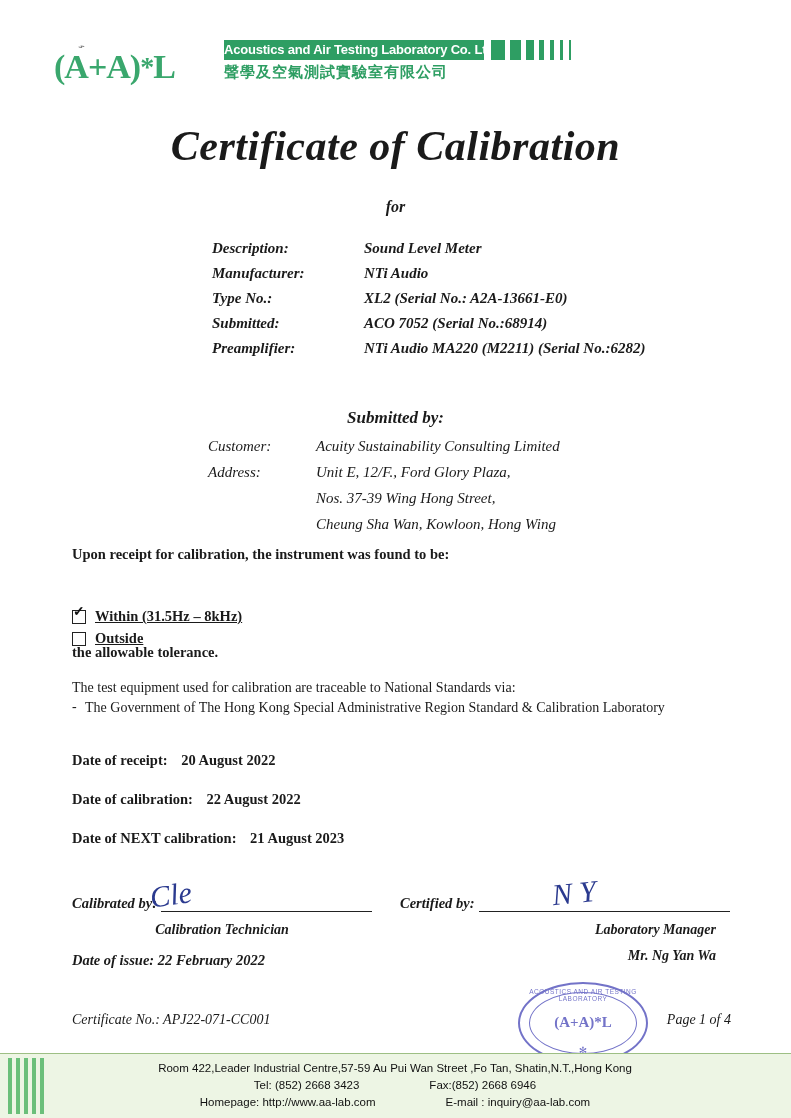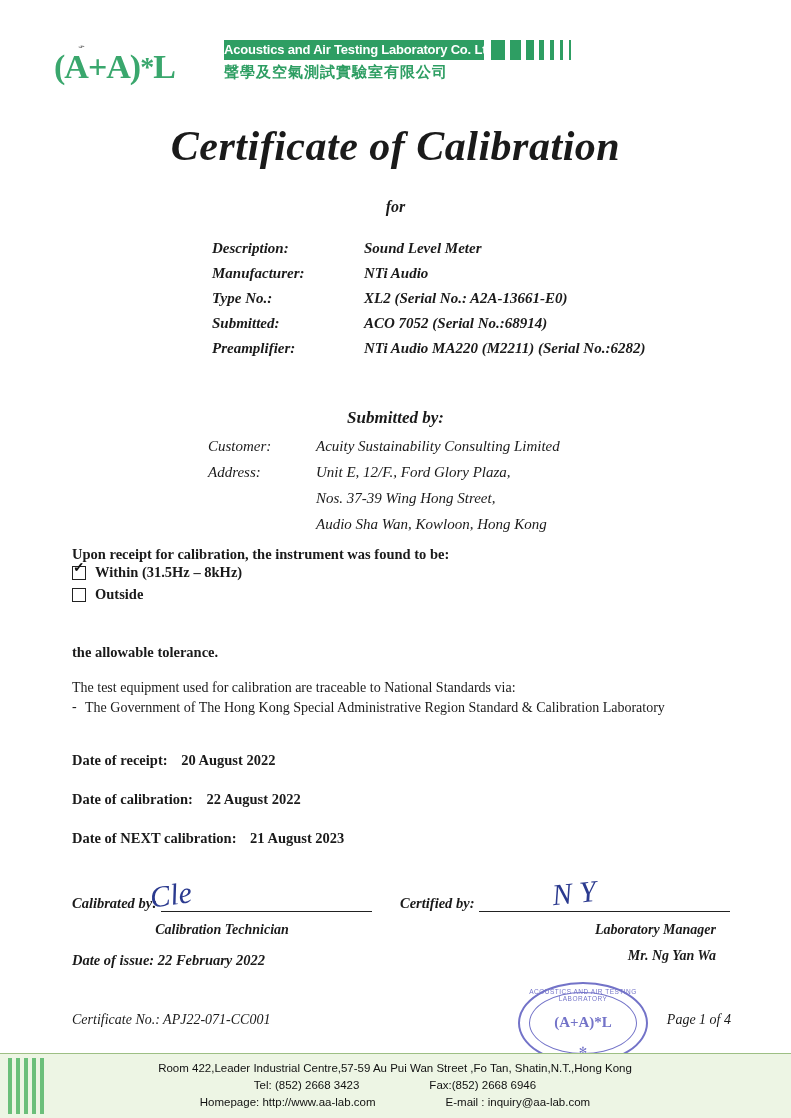--- a/index.html
+++ b/index.html
@@ -172,23 +172,24 @@
   .upon {
     position: absolute;
     top: 546px;
     left: 72px;
     font-size: 14.5px;
     font-weight: bold;
     font-family: "Liberation Serif", serif;
   }
   .check-block {
     position: absolute;
-    top: 564px;
+    top: 608px;
     left: 72px;
     width: 420px;
+    text-decoration: underline;
   }
   .check-row {
     display: flex;
     align-items: center;
     margin-bottom: 5px;
     font-size: 14.5px;
     font-weight: bold;
   }
   .box {
     width: 12px;
@@ -467,21 +468,21 @@
   <div class="cust-row">
     <div class="cust-label">Address:</div>
     <div class="cust-value">Unit E, 12/F., Ford Glory Plaza,</div>
   </div>
   <div class="cust-row cont">
     <div class="cust-label">x</div>
     <div class="cust-value">Nos. 37-39 Wing Hong Street,</div>
   </div>
   <div class="cust-row cont">
     <div class="cust-label">x</div>
-    <div class="cust-value">Audio Sha Wan, Kowloon, Hong Kong</div>
+    <div class="cust-value">Cheung Sha Wan, Kowloon, Hong Wing</div>
   </div>
 </div>
 
 <div class="upon">Upon receipt for calibration, the instrument was found to be:</div>
 <div class="check-block">
   <div class="check-row">
     <div class="box checked"></div>
     <div>Within (31.5Hz – 8kHz)</div>
   </div>
   <div class="check-row">

